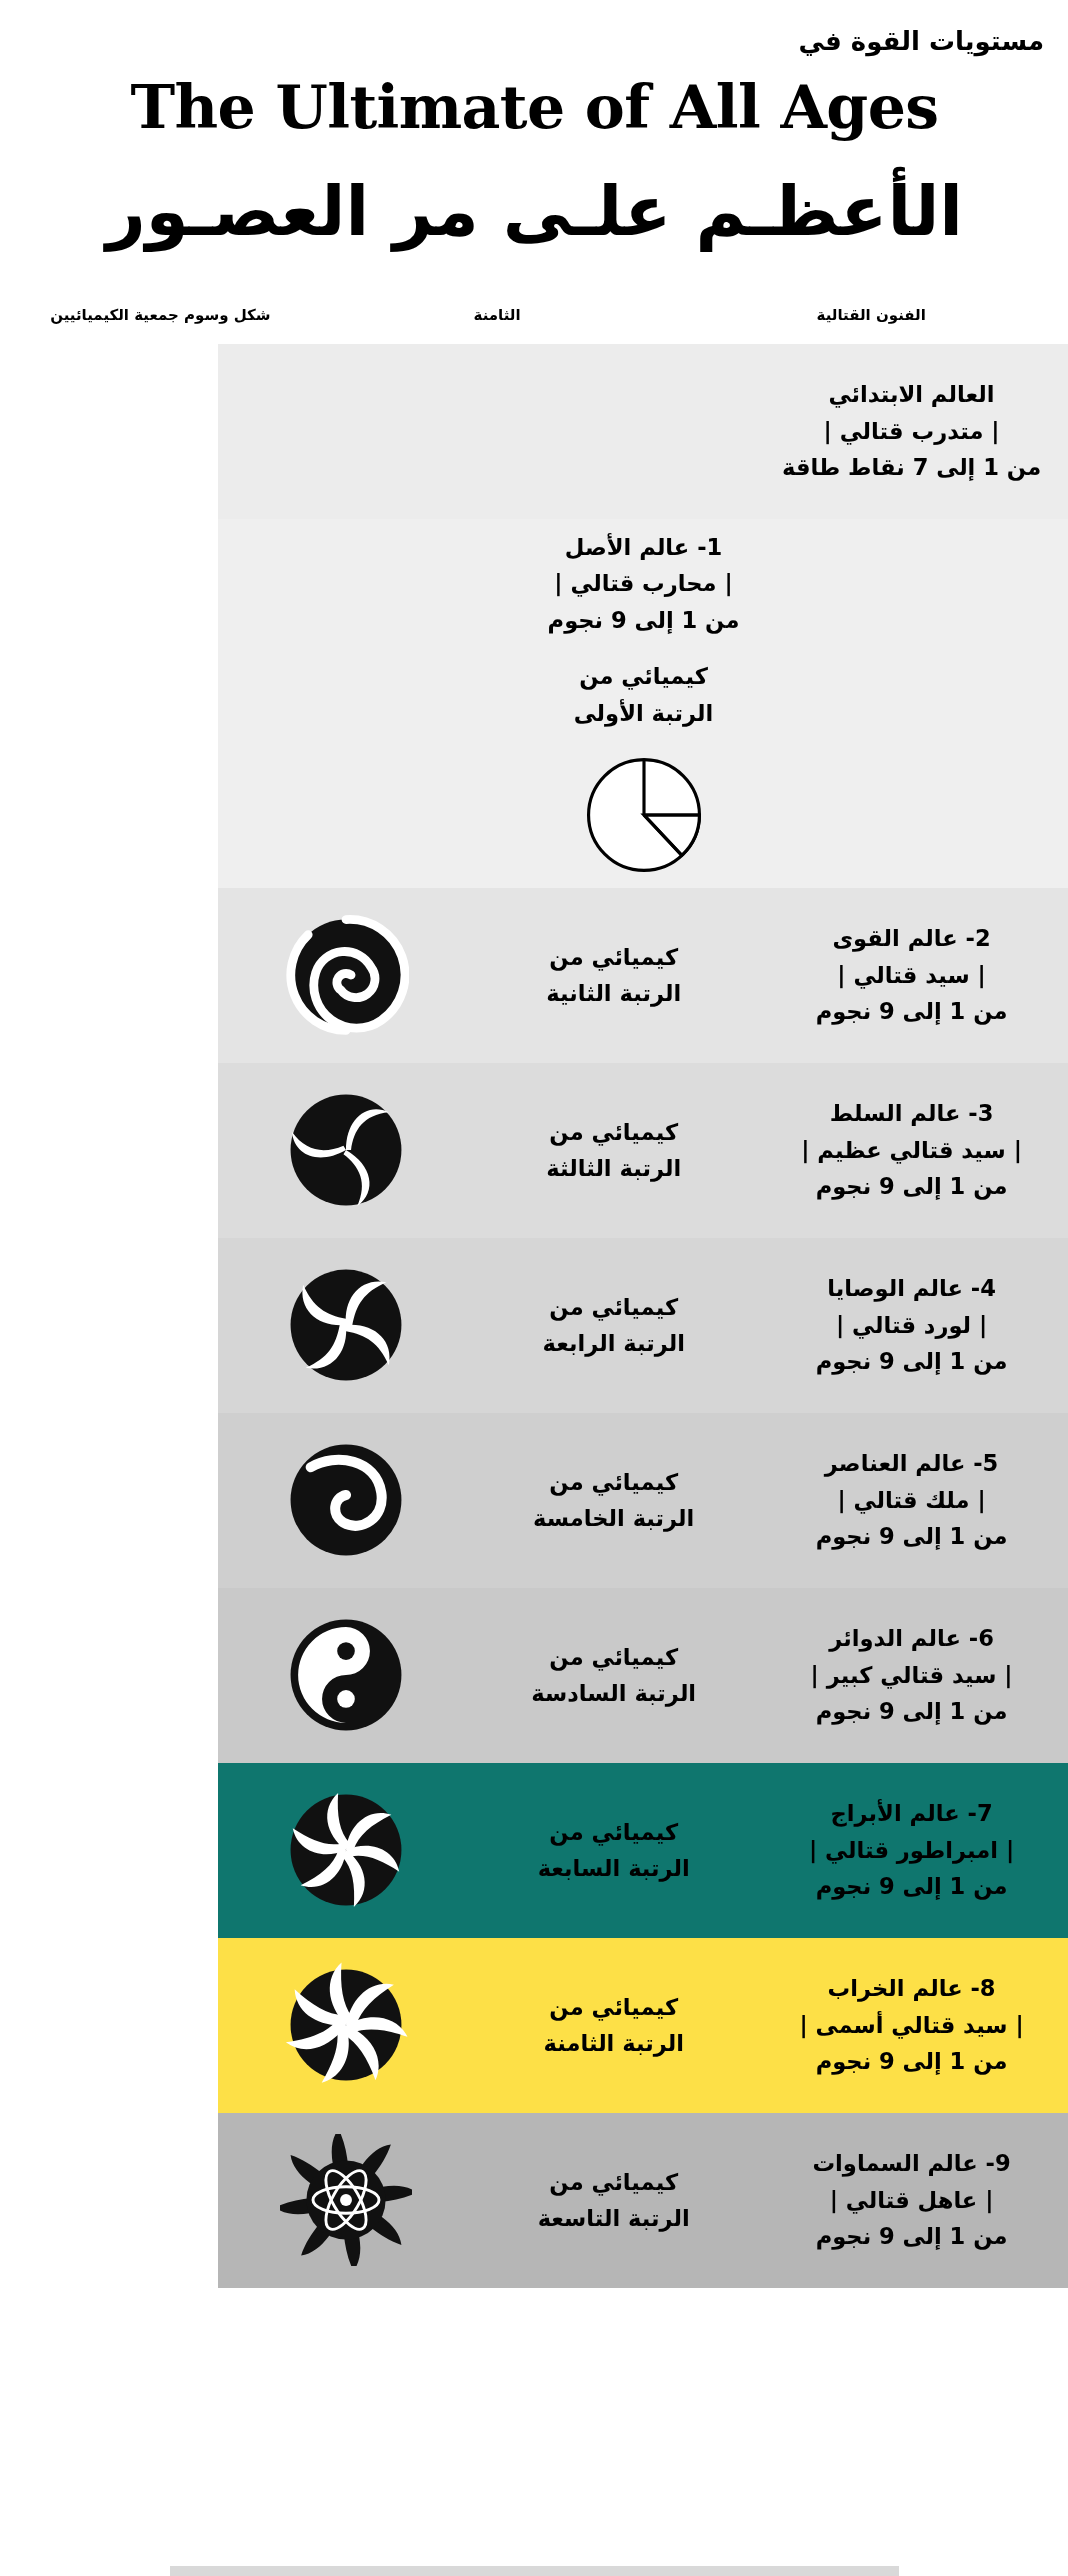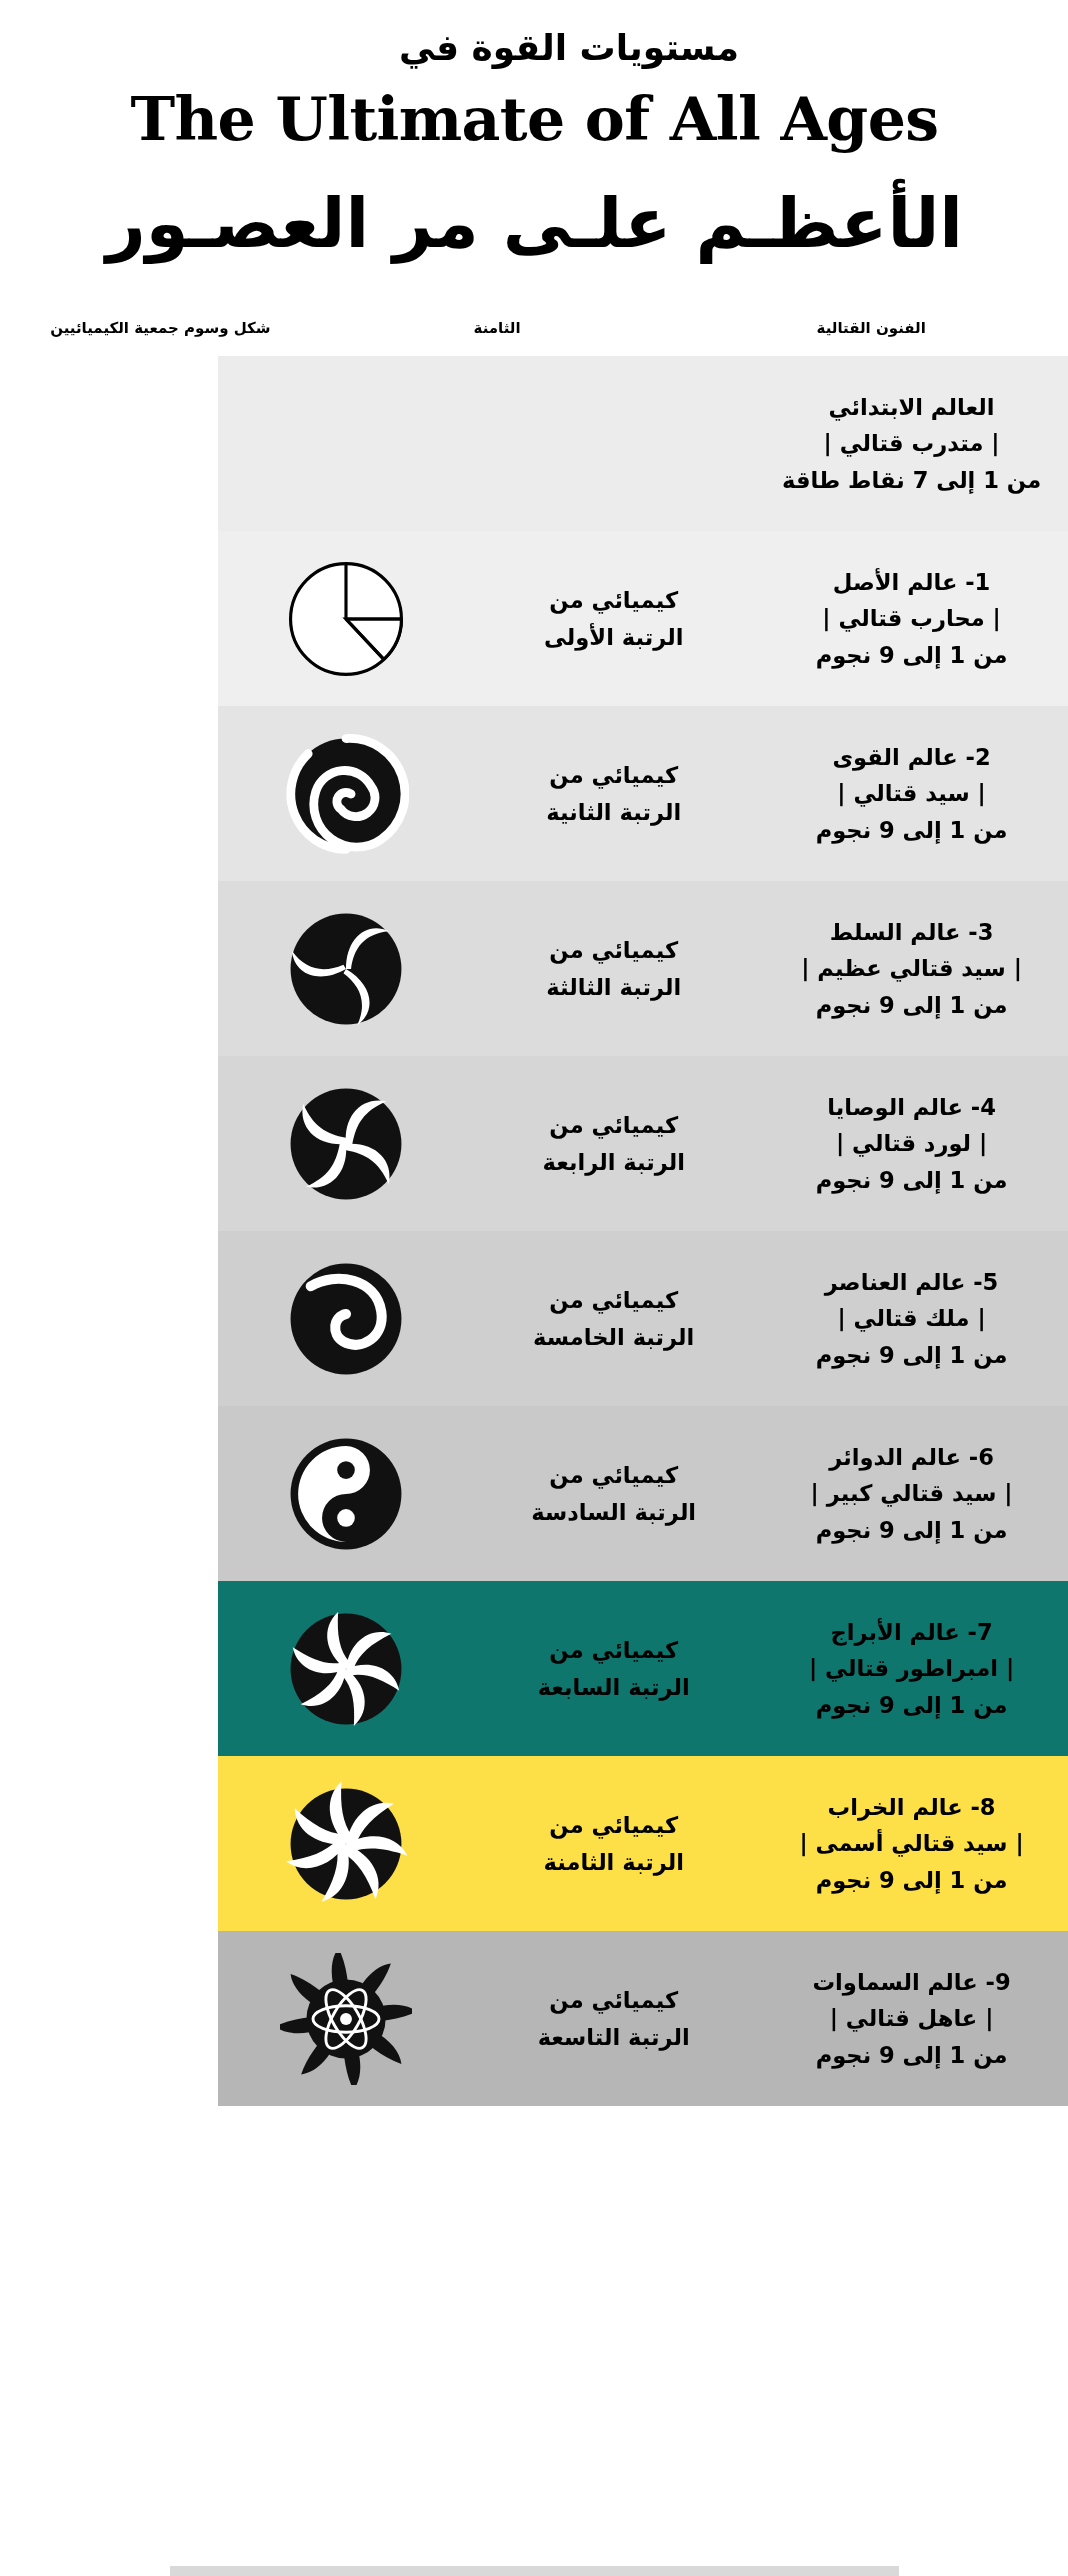--- a/index.html
+++ b/index.html
@@ -19,23 +19,23 @@
     background: #ffffff;
     overflow: hidden;
   }
 
   
   .header {
     padding: 25px 25px 0 25px;
     text-align: center;
   }
   .header-line-1 {
-    font-size: 36px;
-    font-weight: 700;
-    text-align: center;
+    font-size: 26px;
+    font-weight: 700;
+    text-align: right;
     direction: rtl;
     padding-left: 69px;
     letter-spacing: 0px;
     line-height: 1.25;
   }
   .header-line-2 {
     font-family: "DejaVu Serif", "Liberation Serif", serif;
     font-size: 60px;
     font-weight: 700;
     letter-spacing: -0.6px;
@@ -136,21 +136,21 @@
 جمعية الكيميائيين</div>
     </div>
 
     <div class="row" id="r0" style="background: rgb(236, 236, 236);">
       <div class="cell martial">العالم الابتدائي
 | متدرب قتالي |
 من 1 إلى 7 نقاط طاقة</div>
       <div class="cell sigil"></div>
     </div>
 
-    <div class="row" id="r1" style="background: rgb(239, 239, 239);">
+    <div class="row" id="r1" style="background: rgb(239, 239, 239); flex-direction: column;">
       <div class="cell martial">1- عالم الأصل
 | محارب قتالي |
 من 1 إلى 9 نجوم</div>
       <div class="cell chem">كيميائي من
 الرتبة الأولى</div>
       <div class="cell sigil">
         <svg class="sigil-svg" width="126" height="126" viewBox="0 0 100 100">
           <circle cx="50" cy="50" r="44" fill="#ffffff" stroke="#000" stroke-width="2.5"></circle>
           <path d="M50 50 L94 50 A44 44 0 0 1 80 82 Z" fill="#ffffff" stroke="#000" stroke-width="2.5"></path>
           <line x1="50" y1="50" x2="94" y2="50" stroke="#000" stroke-width="2.5"></line>

